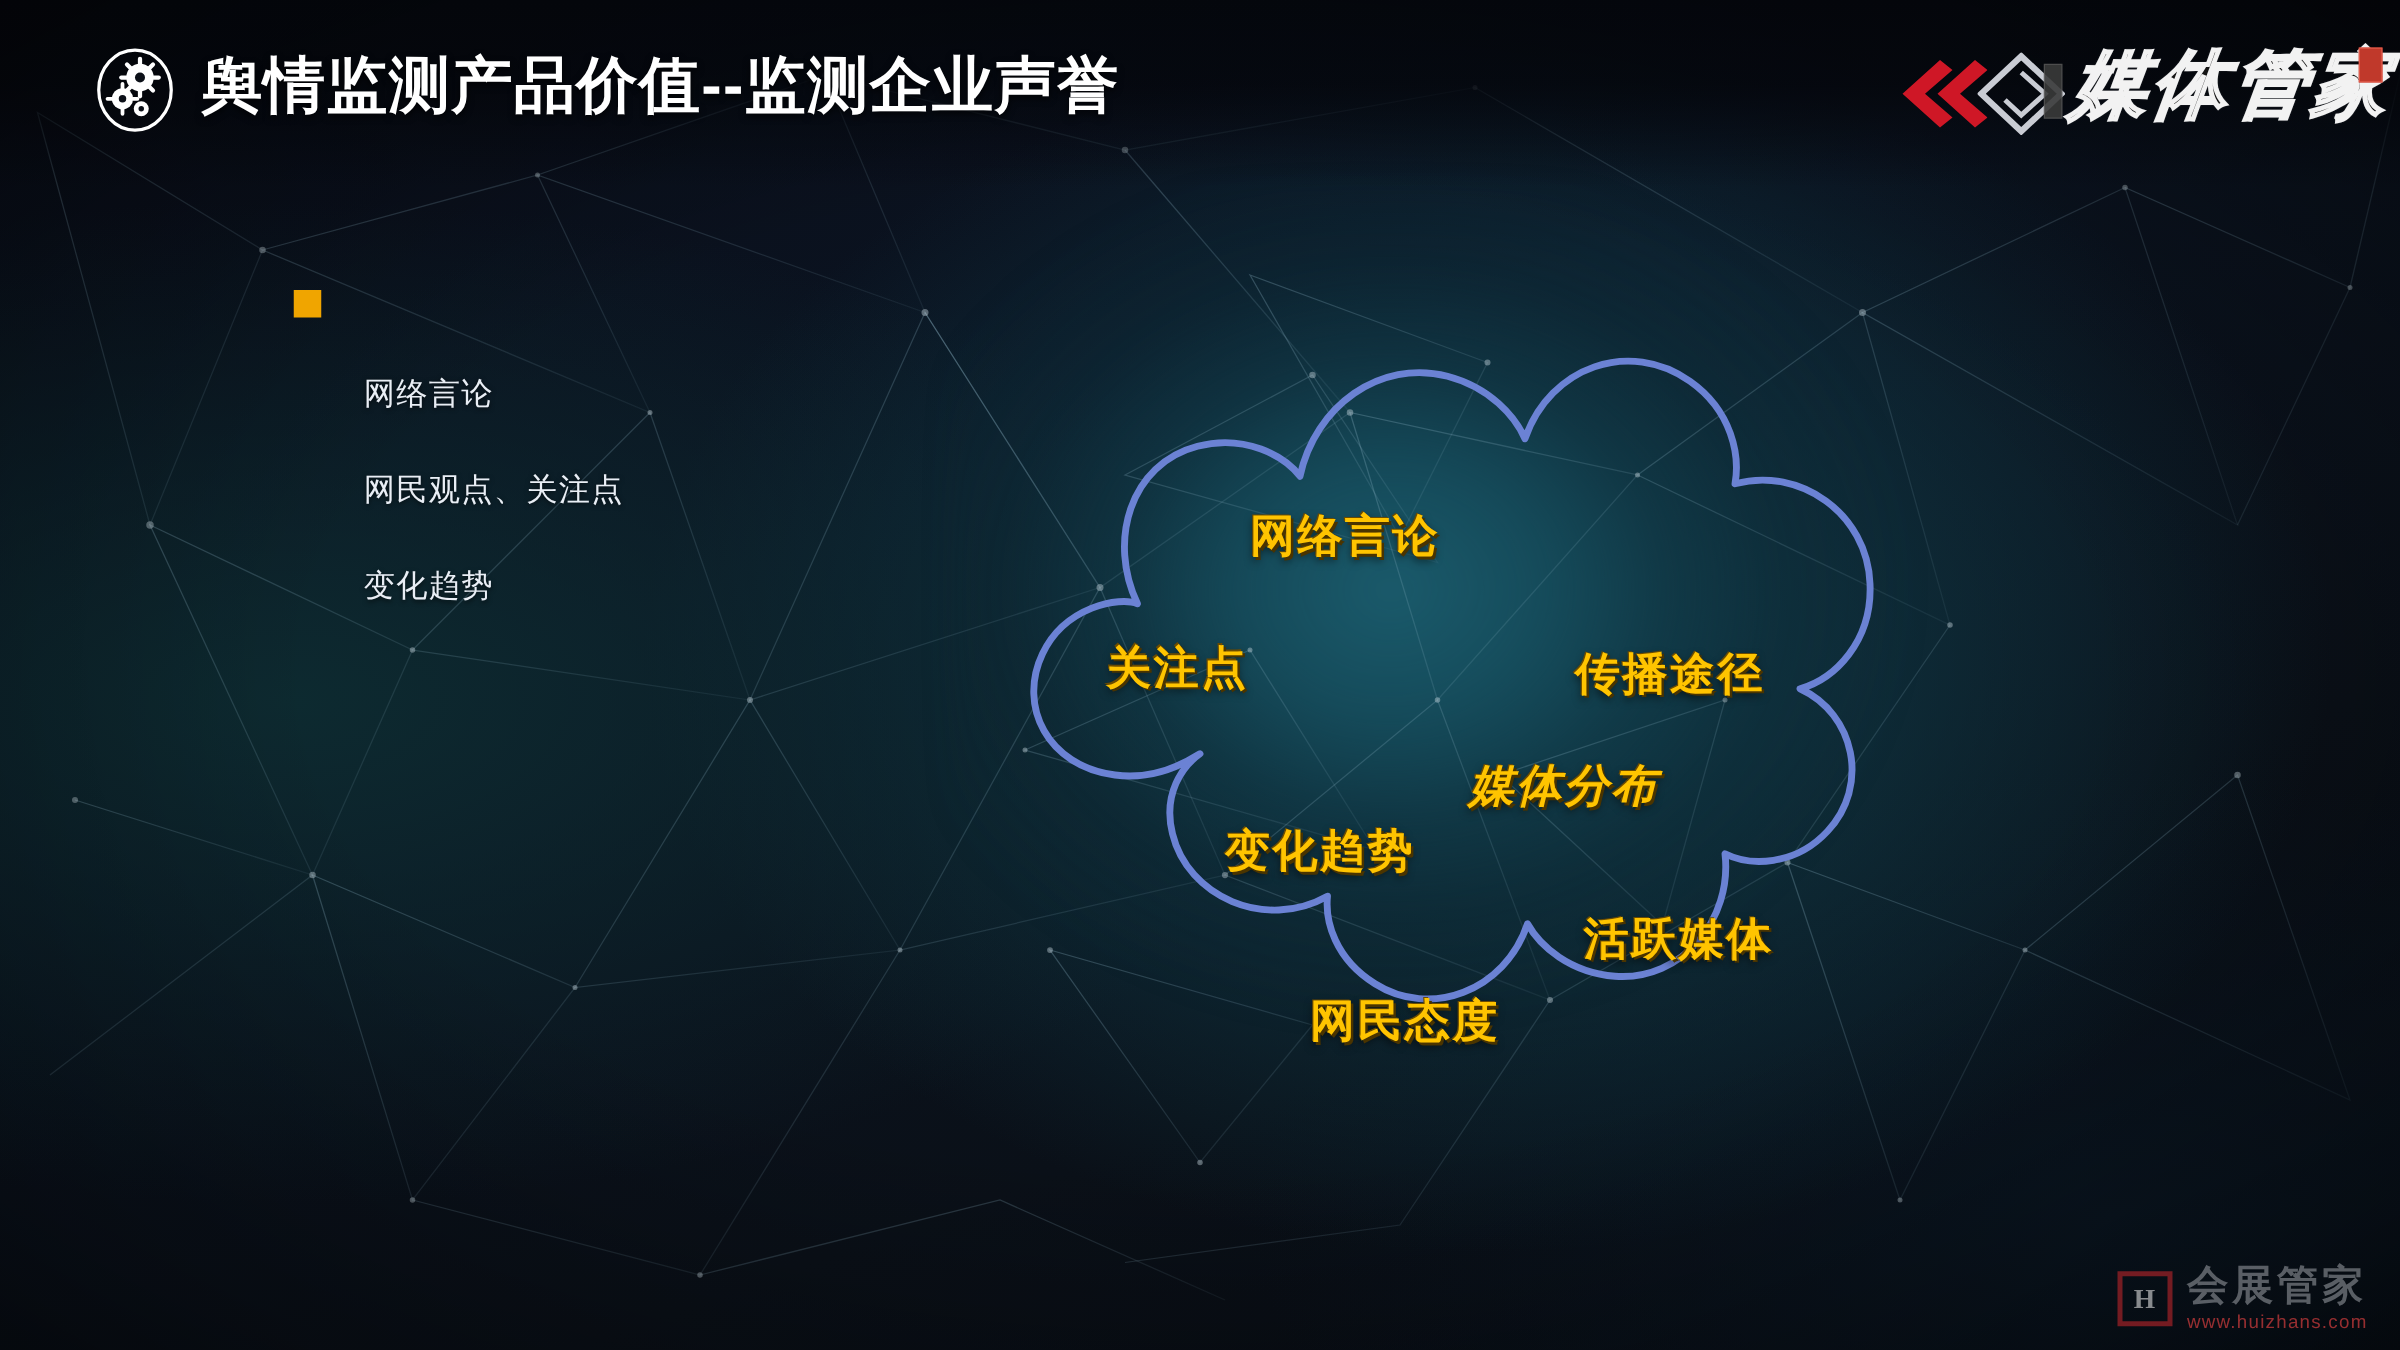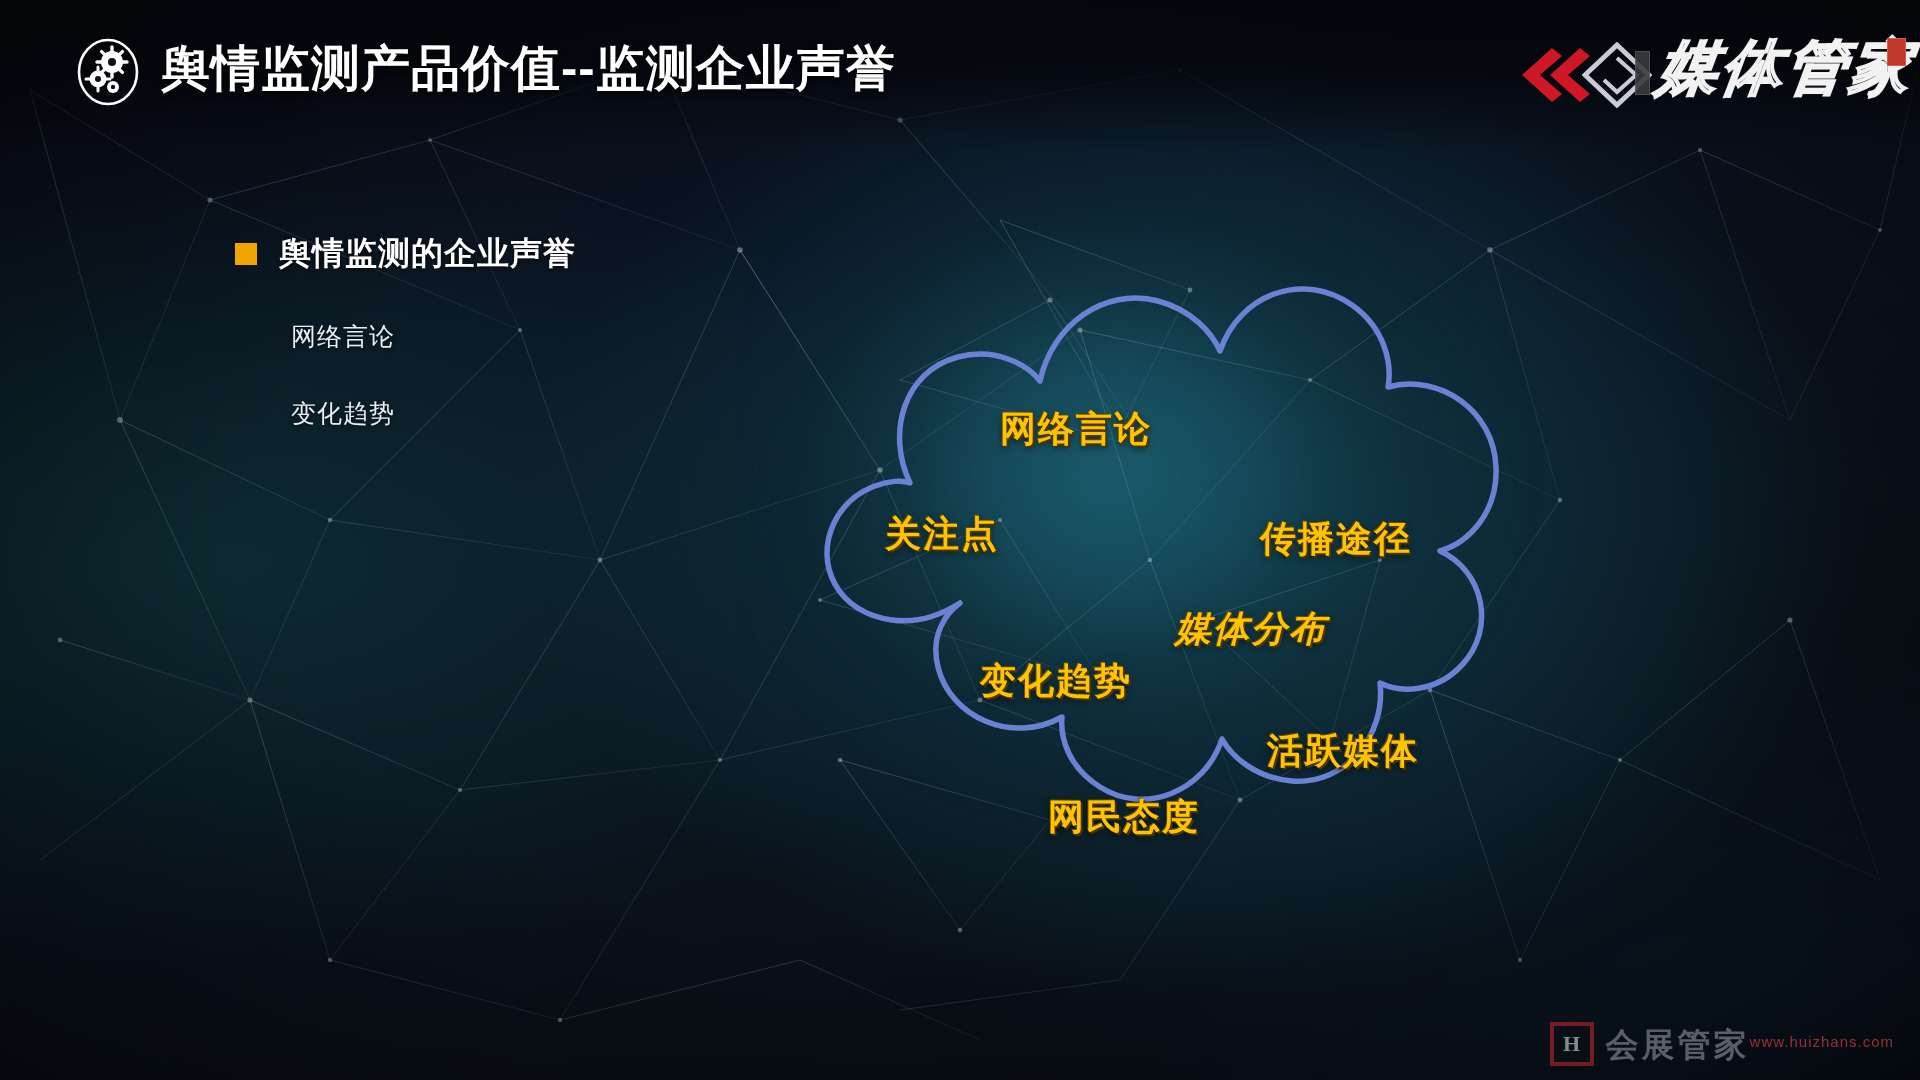--- a/index.html
+++ b/index.html
@@ -128,21 +128,21 @@
   }
   .wm-badge{
     width:44px;height:44px;border:4px solid #b8252a;
     display:flex;align-items:center;justify-content:center;
     box-sizing:border-box;
   }
   .wm-h{
     font-size:22px;font-weight:700;color:#d8d8d8;line-height:1;
     font-family:"Liberation Serif",serif;
   }
-  .wm-right{display:flex;flex-direction:row;}
+  .wm-right{display:flex;flex-direction:column;}
   .wm-title{
     font-size:33px;font-weight:700;color:#8d9197;letter-spacing:3px;
     line-height:1;
   }
   .wm-url{
     font-size:15px;color:#ef4444;letter-spacing:1px;margin-top:5px;
     font-family:"Liberation Sans",sans-serif;
   }
 </style>
 </head>
@@ -284,24 +284,24 @@
       </svg>
       <div class="logo-seal"></div>
       <div class="logo-text">媒体管家</div>
       <div class="logo-stamp"></div>
     </div>
   </div>
 
   <div class="left-block">
     <div class="lead-row">
       <span class="lead-sq"></span>
-      <span class="lead-text">舆情监测的企业声誉</span>
     </div>
     <div class="sub-list">
       <div class="sub-item">网络言论</div>
+      <div class="sub-item">网民观点、关注点</div>
       <div class="sub-item">变化趋势</div>
     </div>
   </div>
 
   <div class="cloud-wrap">
     <svg class="cloud-svg" viewBox="0 0 740 690">
       <path d="M 92 455
                C 38 448, 14 400, 34 358
                C 52 320, 96 312, 110 318
                C 86 268, 104 206, 158 192

